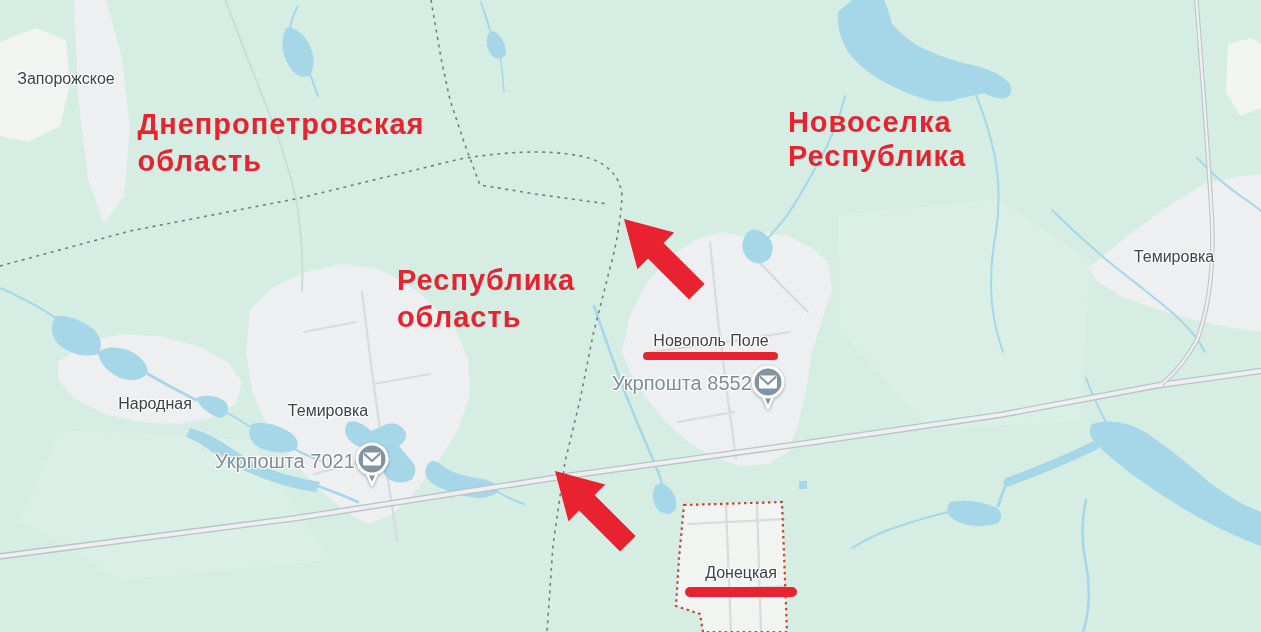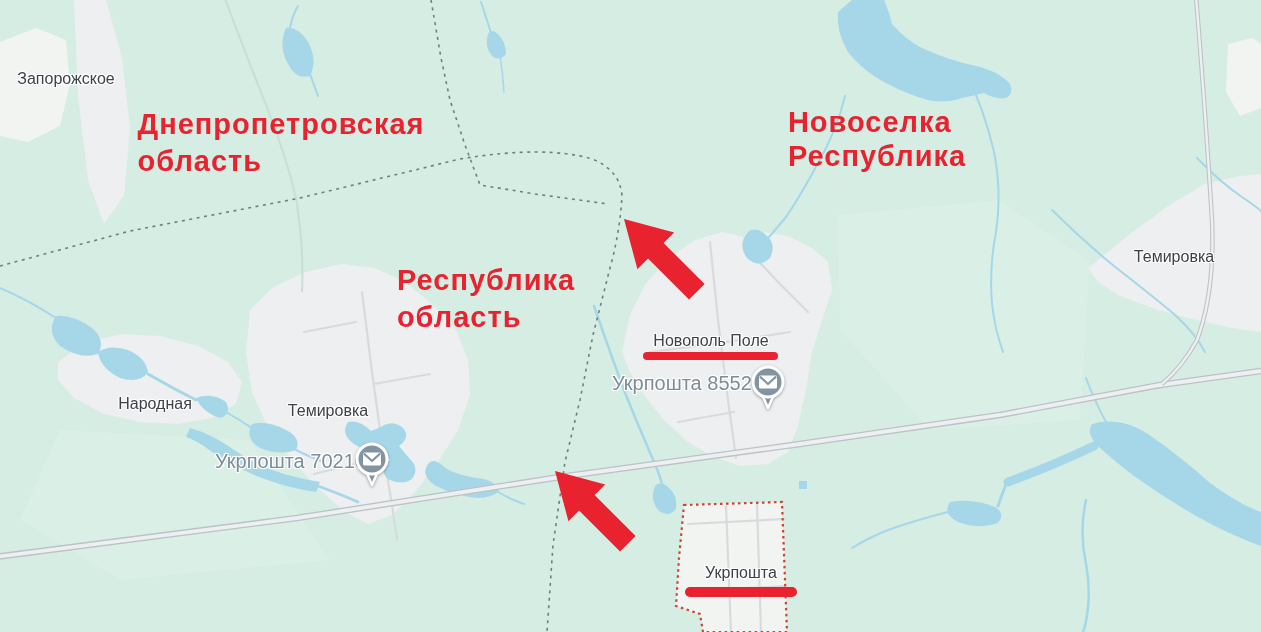--- a/index.html
+++ b/index.html
@@ -144,21 +144,21 @@
   <div class="region" style="left:486px;top:262px">
     <div>Республика</div>
     <div>область</div>
   </div>
 
   <div class="place" style="left:66px;top:67px">Запорожское</div>
   <div class="place" style="left:1174px;top:245px">Темировка</div>
   <div class="place" style="left:155px;top:392px">Народная</div>
   <div class="place" style="left:328px;top:399px">Темировка</div>
   <div class="place" style="left:711px;top:329px">Новополь Поле</div>
-  <div class="place" style="left:741px;top:561px">Укрпошта</div>
+  <div class="place" style="left:741px;top:561px">Донецкая</div>
 
   <div class="underline" style="left:643px;top:352px;width:135px;height:8px"></div>
   <div class="underline" style="left:685px;top:587px;width:112px;height:10px"></div>
 
   <div class="poi" style="left:612px;top:371px">Укрпошта 85525</div>
   <div class="pin-wrap" style="left:748px;top:364px">
     <svg width="40" height="50" viewBox="0 0 40 50">
       <polygon points="13,28 27,28 20,44" fill="var(--pin)" stroke="#fff" stroke-width="2.5" stroke-linejoin="round"></polygon>
       <circle cx="20" cy="18" r="15" fill="var(--pin)" stroke="#fff" stroke-width="3"></circle>
       <rect x="11" y="11.5" width="18" height="13" rx="1.5" fill="#fff"></rect>

